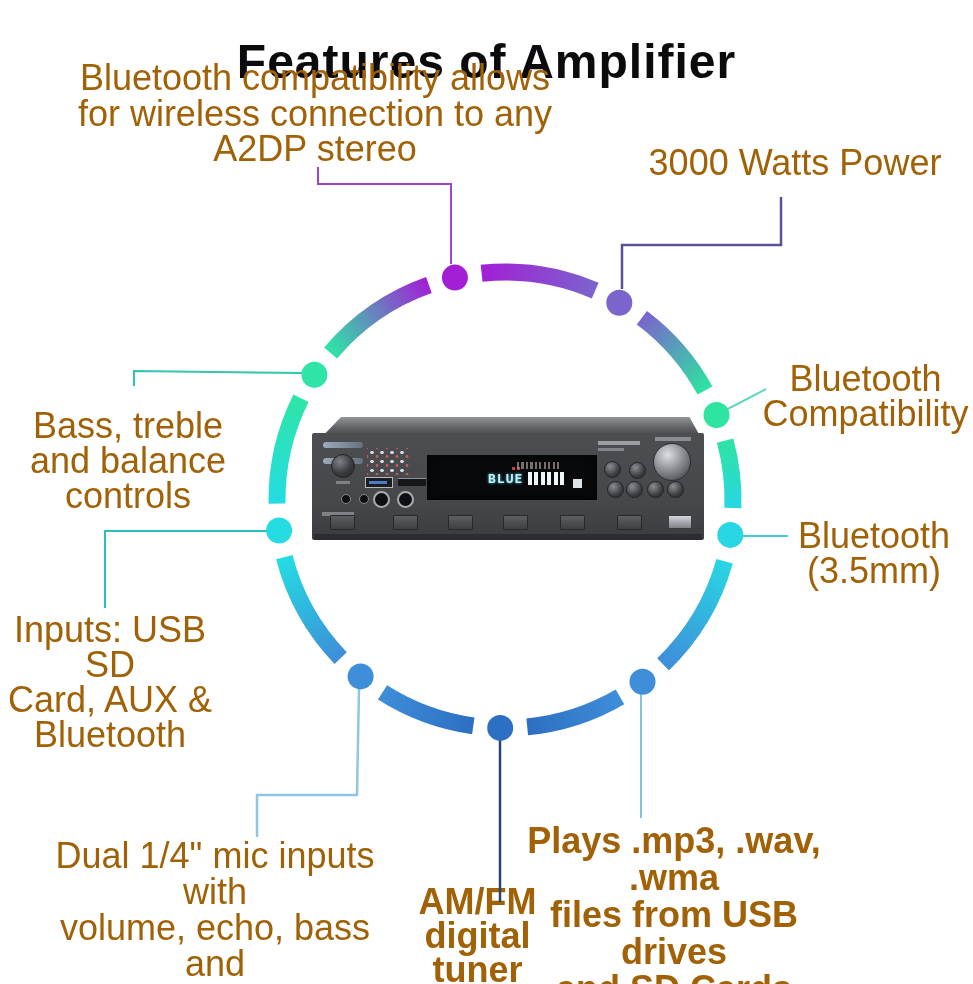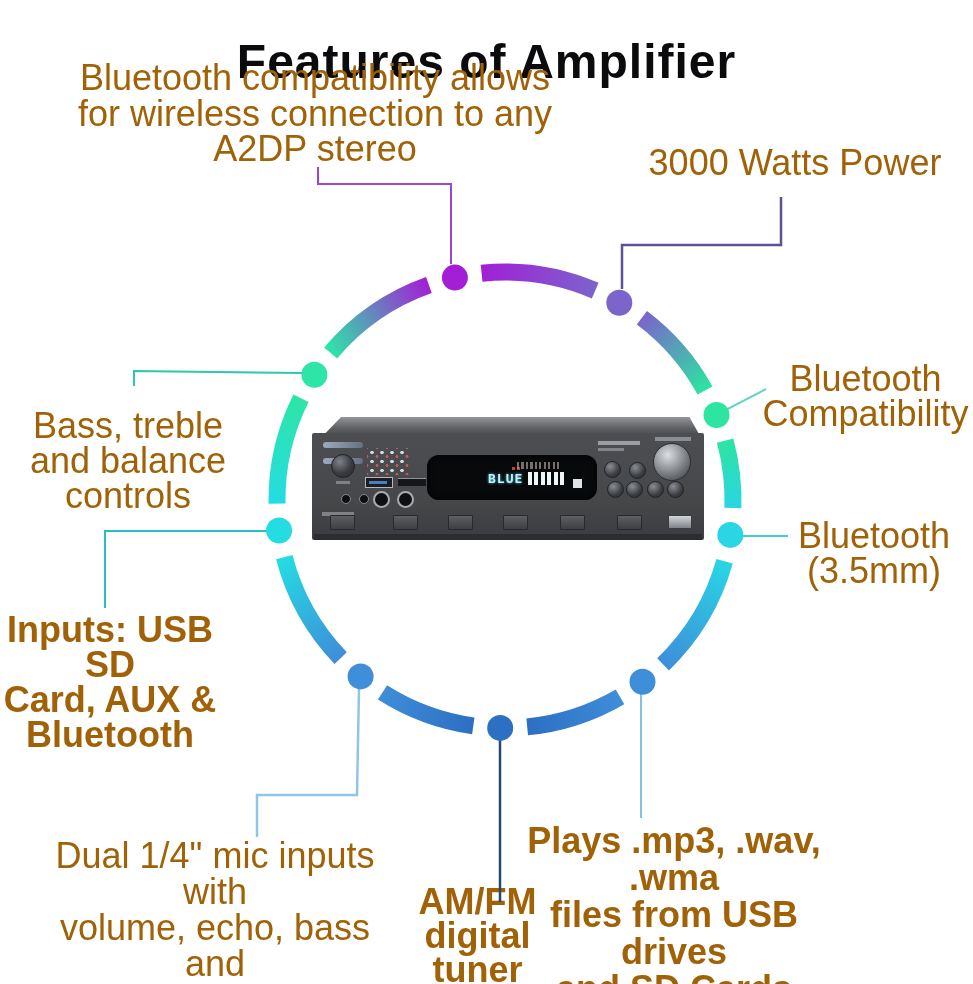--- a/index.html
+++ b/index.html
@@ -14,21 +14,21 @@
   }
   .co{
     position:absolute;text-align:center;white-space:pre-line;
     font-size:36px;line-height:35px;color:#a16207;
   }
   .co-a2dp{left:65px;top:60px;width:500px;line-height:35.5px;}
   .co-watts{left:640px;top:145px;width:310px;}
   .co-bluetooth{left:758px;top:361px;width:215px;}
   .co-headphone{left:775px;top:518px;width:198px;}
   .co-bass{left:18px;top:408px;width:220px;}
-  .co-inputs{left:0px;top:612px;width:220px;font-weight:bold;}
+  .co-inputs{left:0px;top:612px;width:220px;}
   .co-mic{left:30px;top:838px;width:370px;line-height:36px;}
   .co-amfm{left:385px;top:885px;width:185px;line-height:34px;font-weight:bold;}
   .co-plays{left:519px;top:822px;width:310px;line-height:37px;font-weight:bold;}
 
   .ring-svg{position:absolute;left:0;top:0;z-index:3;}
 
   
   .amp{position:absolute;left:312px;top:417px;width:392px;height:123px;z-index:2;}
   .amp *{position:absolute;}
   .amp-top{left:4px;right:3px;top:0;height:18px;
@@ -48,21 +48,21 @@
       radial-gradient(circle,#d4d8dc 1.5px,rgba(0,0,0,0) 2px),
       radial-gradient(circle,#c25a58 1.2px,rgba(0,0,0,0) 1.8px);
     background-size:10px 9px,10px 9px;background-position:0 0,5px 4px;}
   .amp-usb{left:53px;top:60px;width:26px;height:9px;background:#1b1d21;border:1px solid #b6bac0;}
   .amp-usb-inner{left:3px;top:3px;width:18px;height:3px;background:#4a7ec2;}
   .amp-sd{left:86px;top:61px;width:28px;height:7px;background:#15171b;border-top:1px solid #8f9397;}
   .jack-s{width:8px;height:8px;border-radius:50%;top:77px;background:#0d0f13;border:1px solid #84888c;}
   .jack-b{width:13px;height:13px;border-radius:50%;top:74px;background:#0d0f13;border:2px solid #a9adb1;}
   .jack1{left:29px;} .jack2{left:47px;} .jack3{left:61px;} .jack4{left:85px;}
   .amp-lbl-master{left:10px;top:95px;width:32px;height:4px;background:#94979b;opacity:.75;}
-  .amp-display{left:115px;top:38px;width:170px;height:45px;background:#08090b;border-radius:12px;
+  .amp-display{left:115px;top:38px;width:170px;height:45px;background:#08090b;border-radius:1px;
     box-shadow:inset 0 0 6px #000;}
   .disp-red{left:85px;top:12px;width:8px;height:3px;
     background:repeating-linear-gradient(90deg,#c2423c 0 3px,rgba(0,0,0,0) 3px 5px);}
   .disp-text{left:61px;top:16px;font-family:"DejaVu Sans Mono","Liberation Mono",monospace;
     font-size:13px;font-weight:700;color:#c3eff7;letter-spacing:1px;
     text-shadow:0 0 3px #4ac9dd;}
   .disp-segs{left:90px;top:7px;width:42px;height:7px;opacity:.7;
     background:repeating-linear-gradient(90deg,#a89a98 0 2px,rgba(0,0,0,0) 2px 4.5px);}
   .disp-bars{left:101px;top:17px;width:36px;height:13px;
     background:repeating-linear-gradient(90deg,#eef6fa 0 4px,rgba(0,0,0,0) 4px 6.5px);}

